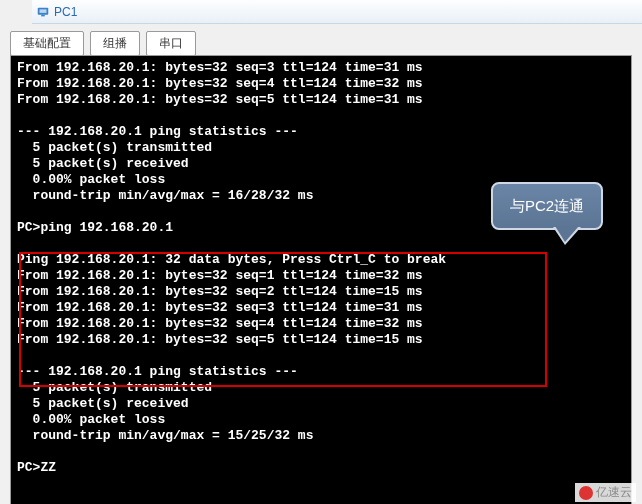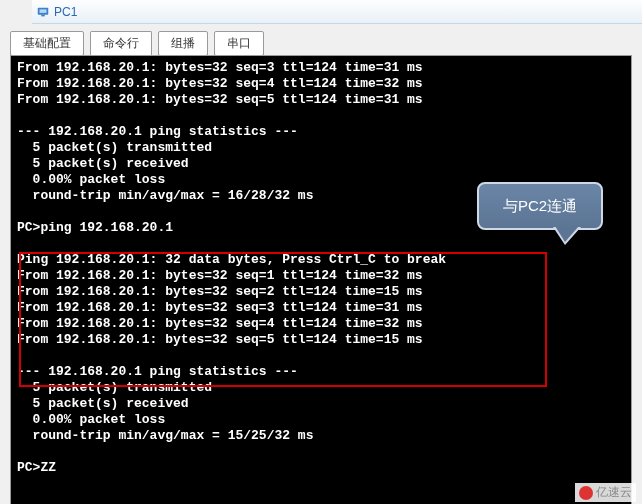--- a/index.html
+++ b/index.html
@@ -74,21 +74,21 @@
     left: 8px;
     width: 528px;
     top: 196px;
     height: 135px;
     pointer-events: none;
   }
   .callout {
     position: absolute;
     right: 28px;
     top: 126px;
-    width: 126px;
+    width: 112px;
     height: 48px;
     background: linear-gradient(#6a85a6,#5c7595);
     border: 2px solid #cfd9e6;
     border-radius: 8px;
     color: #fff;
     font-size: 15px;
     display: flex;
     align-items: center;
     justify-content: center;
     box-shadow: 0 1px 3px rgba(0,0,0,.4);
@@ -140,21 +140,20 @@
       <rect x="2" y="3" width="12" height="8" rx="1" fill="#3b82c9"></rect>
       <rect x="4" y="5" width="8" height="4" fill="#bcd6ef"></rect>
       <rect x="6" y="11" width="4" height="2" fill="#3b82c9"></rect>
     </svg>
   </span>
   <span>PC1</span>
 </div>
 
 <div class="tab-row">
   <div class="tab"><span>基础配置</span></div>
-  <div class="tab active"><span>命令行</span></div>
   <div class="tab"><span>组播</span></div>
   <div class="tab"><span>串口</span></div>
 </div>
 
 <div class="terminal-wrap">
   <div class="terminal" id="terminal">From 192.168.20.1: bytes=32 seq=3 ttl=124 time=31 ms
 From 192.168.20.1: bytes=32 seq=4 ttl=124 time=32 ms
 From 192.168.20.1: bytes=32 seq=5 ttl=124 time=31 ms
 
 --- 192.168.20.1 ping statistics ---

